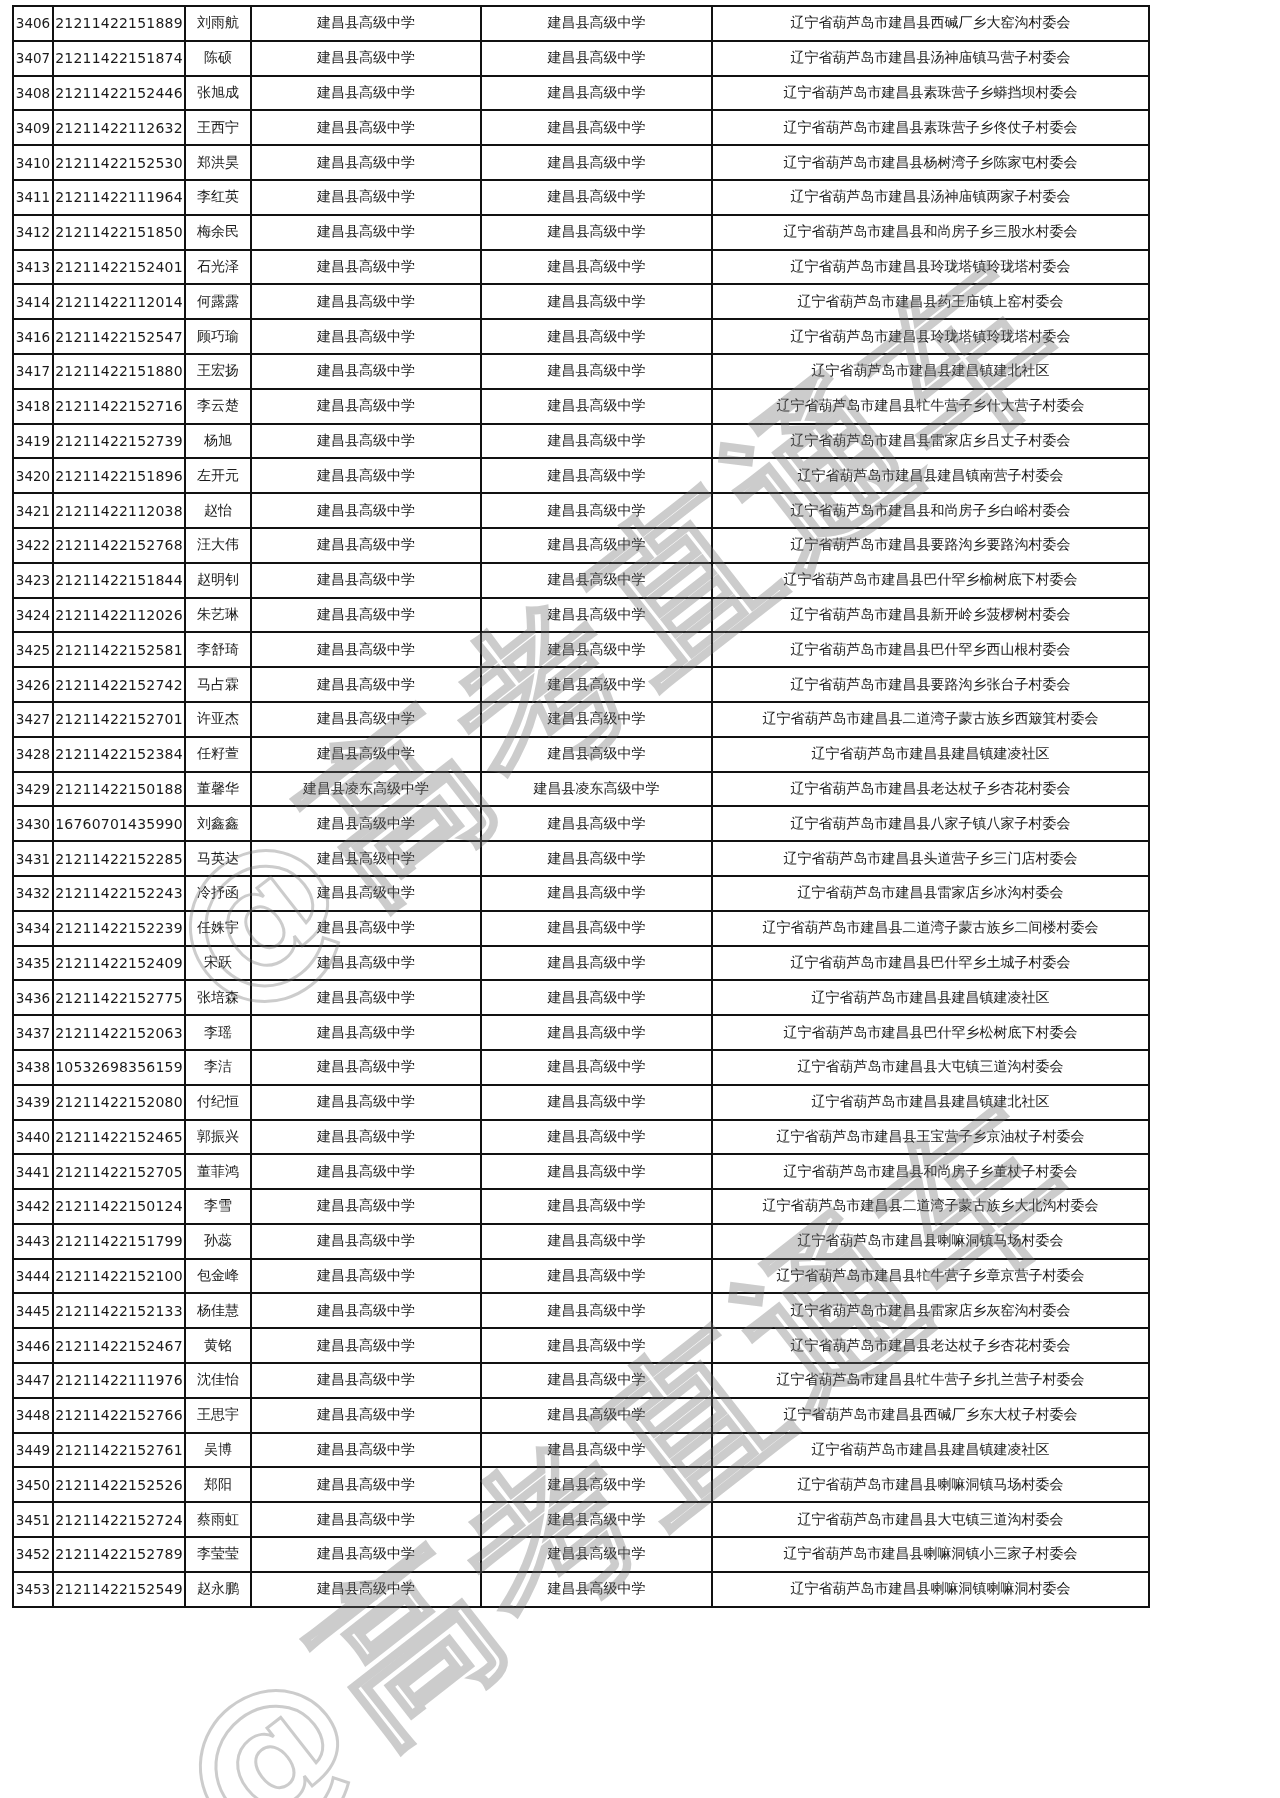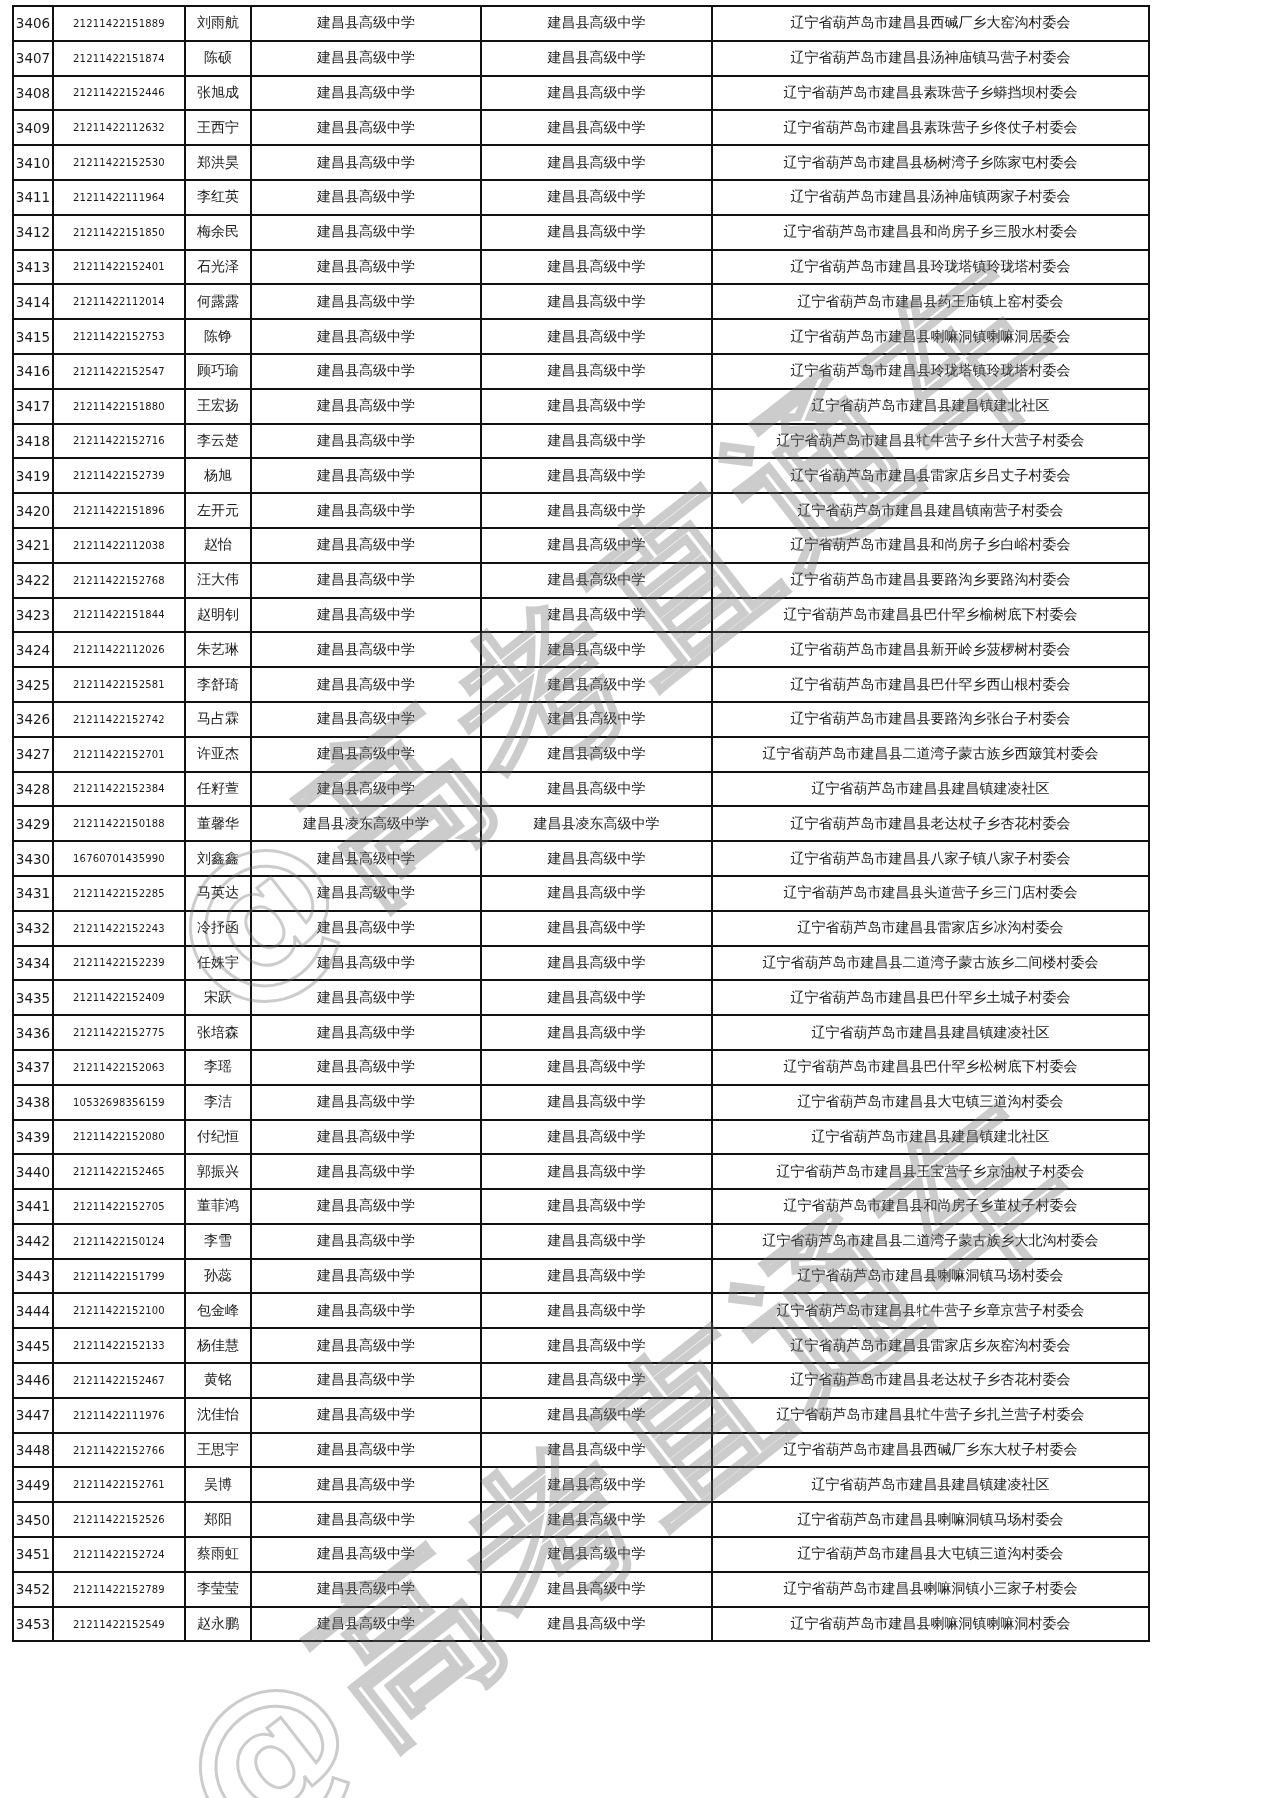--- a/index.html
+++ b/index.html
@@ -3,21 +3,21 @@
 <meta charset="utf-8">
 <style>
   html, body { margin: 0; padding: 0; background: #ffffff; }
   body { width: 1280px; height: 1798px; position: relative; overflow: hidden;
          font-family: "DejaVu Sans", "Liberation Sans", sans-serif; color: #1a1a1a; }
   #sheet { position: absolute; left: 12px; top: 5px; width: 1136px; }
   table { border-collapse: collapse; width: 1136px; table-layout: fixed; padding-left: 28px; }
   td { border: 2px solid #111; height: 32.8px; padding: 0; text-align: center;
        vertical-align: middle; font-size: 14px; white-space: nowrap; overflow: hidden; }
   td.c-no { font-size: 13.5px; }
-  td.c-id { font-size: 10px; letter-spacing: 0.2px; }
+  td.c-id { font-size: 14px; letter-spacing: 0.2px; }
   col.w1 { width: 40px; } col.w2 { width: 132px; } col.w3 { width: 66px; }
   col.w4 { width: 230px; } col.w5 { width: 231px; } col.w6 { width: 437px; }
   .watermark { position: absolute; pointer-events: none; font-size: 170px; font-weight: bold;
        color: rgba(255,255,255,0.0); -webkit-text-stroke: 3px rgba(110,110,110,0.35);
        transform: rotate(-38deg); transform-origin: left top; white-space: nowrap;
        font-family: "DejaVu Sans", sans-serif; letter-spacing: 10px; }
   #wm1 { left: 120px; top: 880px; }
   #wm2 { left: 130px; top: 1720px; }
 </style>
 </head>
@@ -100,28 +100,20 @@
         </tr>
         <tr>
           <td class="c-no">3414</td>
           <td class="c-id">21211422112014</td>
           <td class="c-name">何露露</td>
           <td class="c-school">建昌县高级中学</td>
           <td class="c-school2">建昌县高级中学</td>
           <td class="c-addr">辽宁省葫芦岛市建昌县药王庙镇上窑村委会</td>
         </tr>
         <tr>
-          <td class="c-no">3415</td>
-          <td class="c-id">21211422152753</td>
-          <td class="c-name">陈铮</td>
-          <td class="c-school">建昌县高级中学</td>
-          <td class="c-school2">建昌县高级中学</td>
-          <td class="c-addr">辽宁省葫芦岛市建昌县喇嘛洞镇喇嘛洞居委会</td>
-        </tr>
-        <tr>
           <td class="c-no">3416</td>
           <td class="c-id">21211422152547</td>
           <td class="c-name">顾巧瑜</td>
           <td class="c-school">建昌县高级中学</td>
           <td class="c-school2">建昌县高级中学</td>
           <td class="c-addr">辽宁省葫芦岛市建昌县玲珑塔镇玲珑塔村委会</td>
         </tr>
         <tr>
           <td class="c-no">3417</td>
           <td class="c-id">21211422151880</td>

